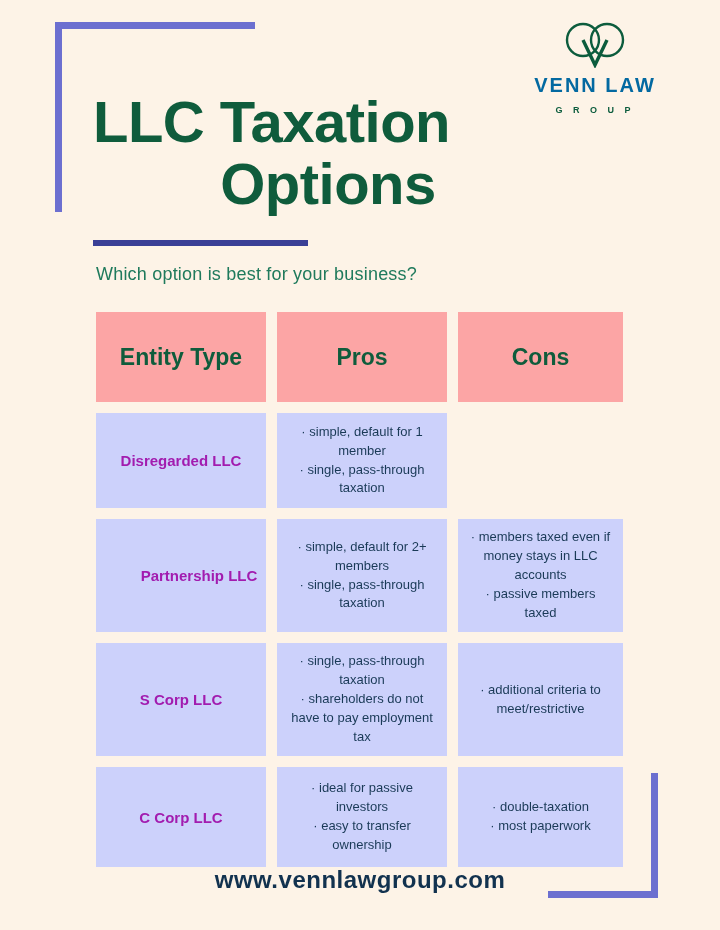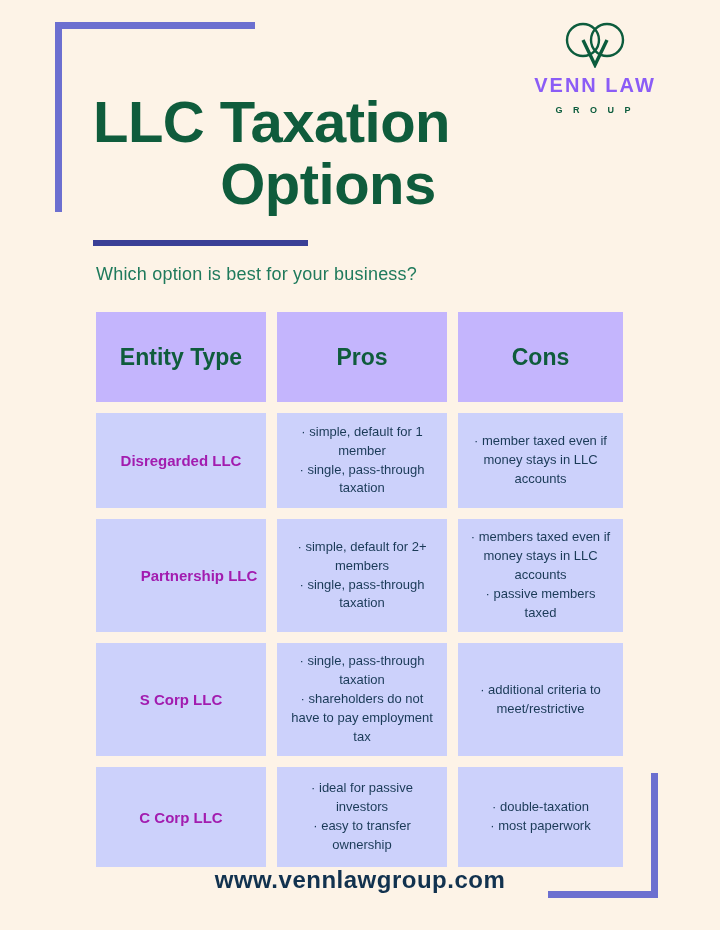--- a/index.html
+++ b/index.html
@@ -47,21 +47,21 @@
     color: #0c5c3d;
   }
   .logo-mark {
     display: block;
     margin: 0 auto 2px auto;
   }
   .logo-name {
     font-size: 20px;
     letter-spacing: 2px;
     font-weight: 700;
-    color: #8b5cf6;
+    color: #0369a1;
     line-height: 1.1;
   }
   .logo-sub {
     font-size: 9px;
     letter-spacing: 4px;
     font-weight: 700;
     color: #0c5c3d;
     margin-top: 9px;
   }
 
@@ -118,21 +118,21 @@
     flex-direction: column;
     justify-content: center;
     align-items: center;
     text-align: center;
   }
   .col-0 { width: 170px; }
   .col-1 { width: 170px; }
   .col-2 { width: 165px; }
 
   .head .cell {
-    background: #c4b5fd;
+    background: #fca5a5;
     height: 90px;
     color: #0f5c3c;
     font-size: 23px;
     font-weight: 700;
   }
   .body .cell {
     background: #ccd1fb;
     color: #13314f;
   }
   .body .cell.entity {
@@ -201,23 +201,20 @@
     <div class="cell col-1">Pros</div>
     <div class="cell col-2">Cons</div>
   </div>
 
   <div class="row body r0">
     <div class="cell col-0 entity">Disregarded LLC</div>
     <div class="cell col-1 list">
       <span class="li">· simple, default for 1 member</span>
       <span class="li">· single, pass-through taxation</span>
     </div>
-    <div class="cell col-2 list">
-      <span class="li">· member taxed even if money stays in LLC accounts</span>
-    </div>
   </div>
 
   <div class="row body r1">
     <div class="cell col-0 entity">Partnership LLC</div>
     <div class="cell col-1 list">
       <span class="li">· simple, default for 2+ members</span>
       <span class="li">· single, pass-through taxation</span>
     </div>
     <div class="cell col-2 list">
       <span class="li">· members taxed even if money stays in LLC accounts</span>

